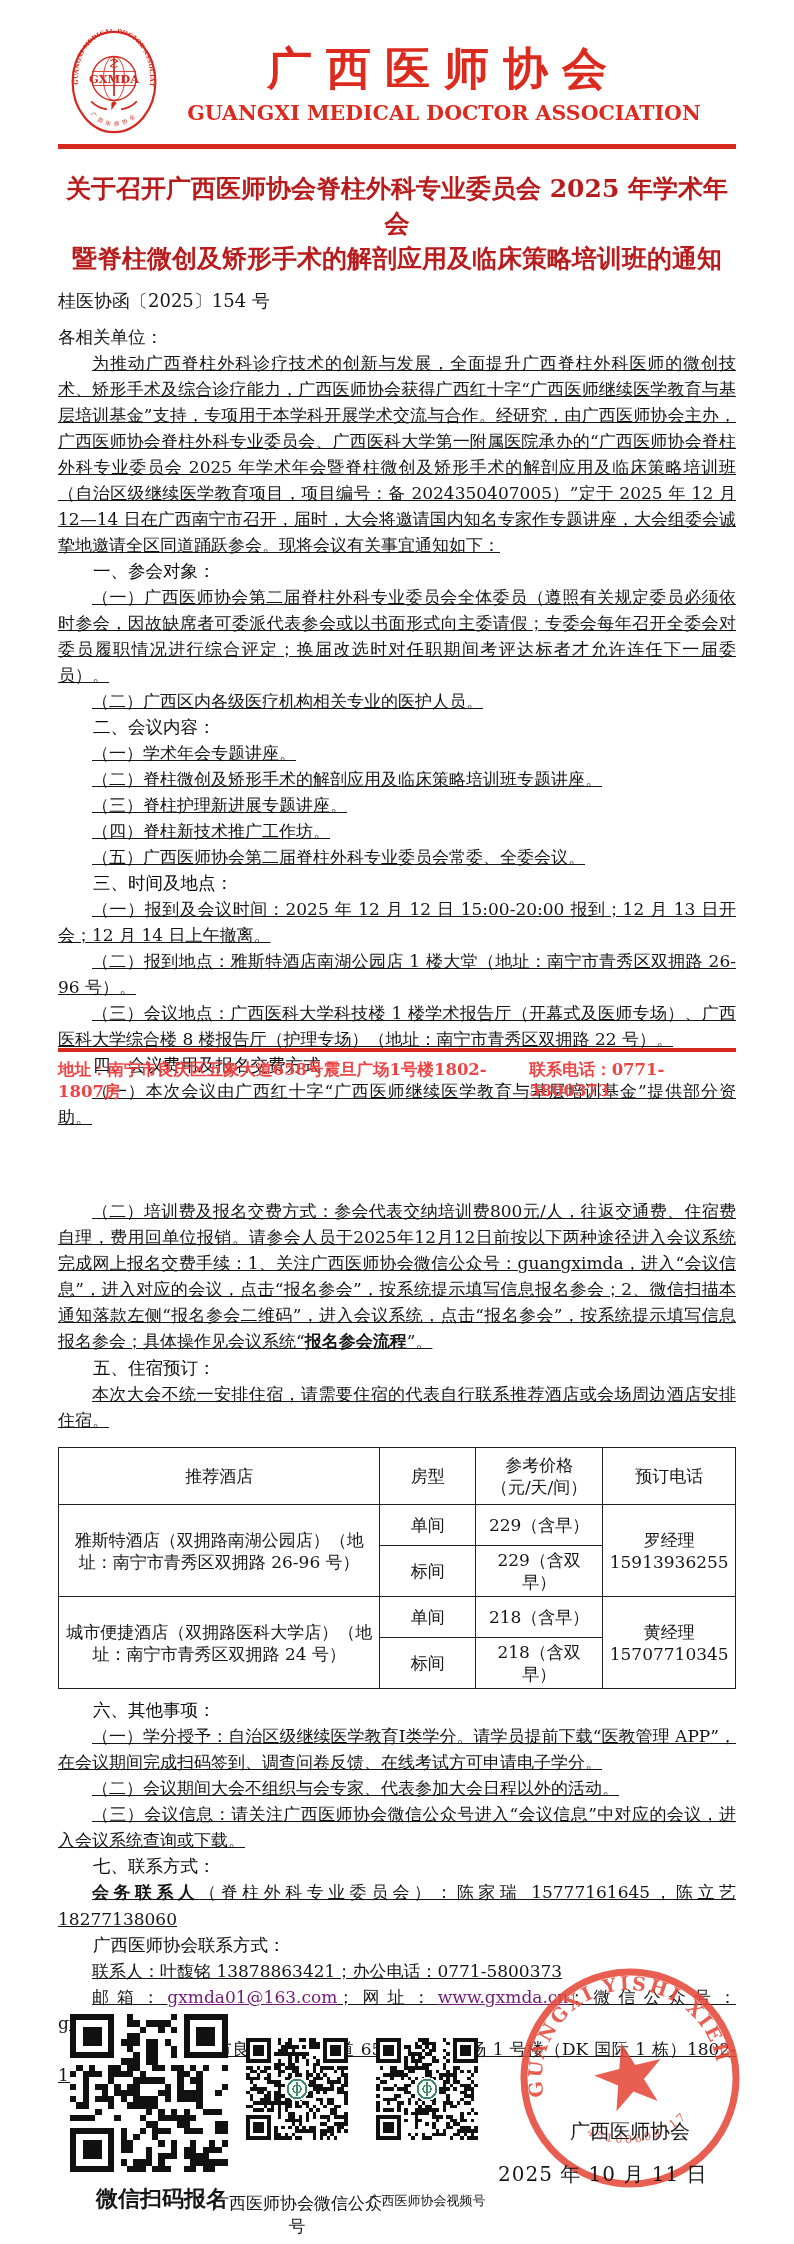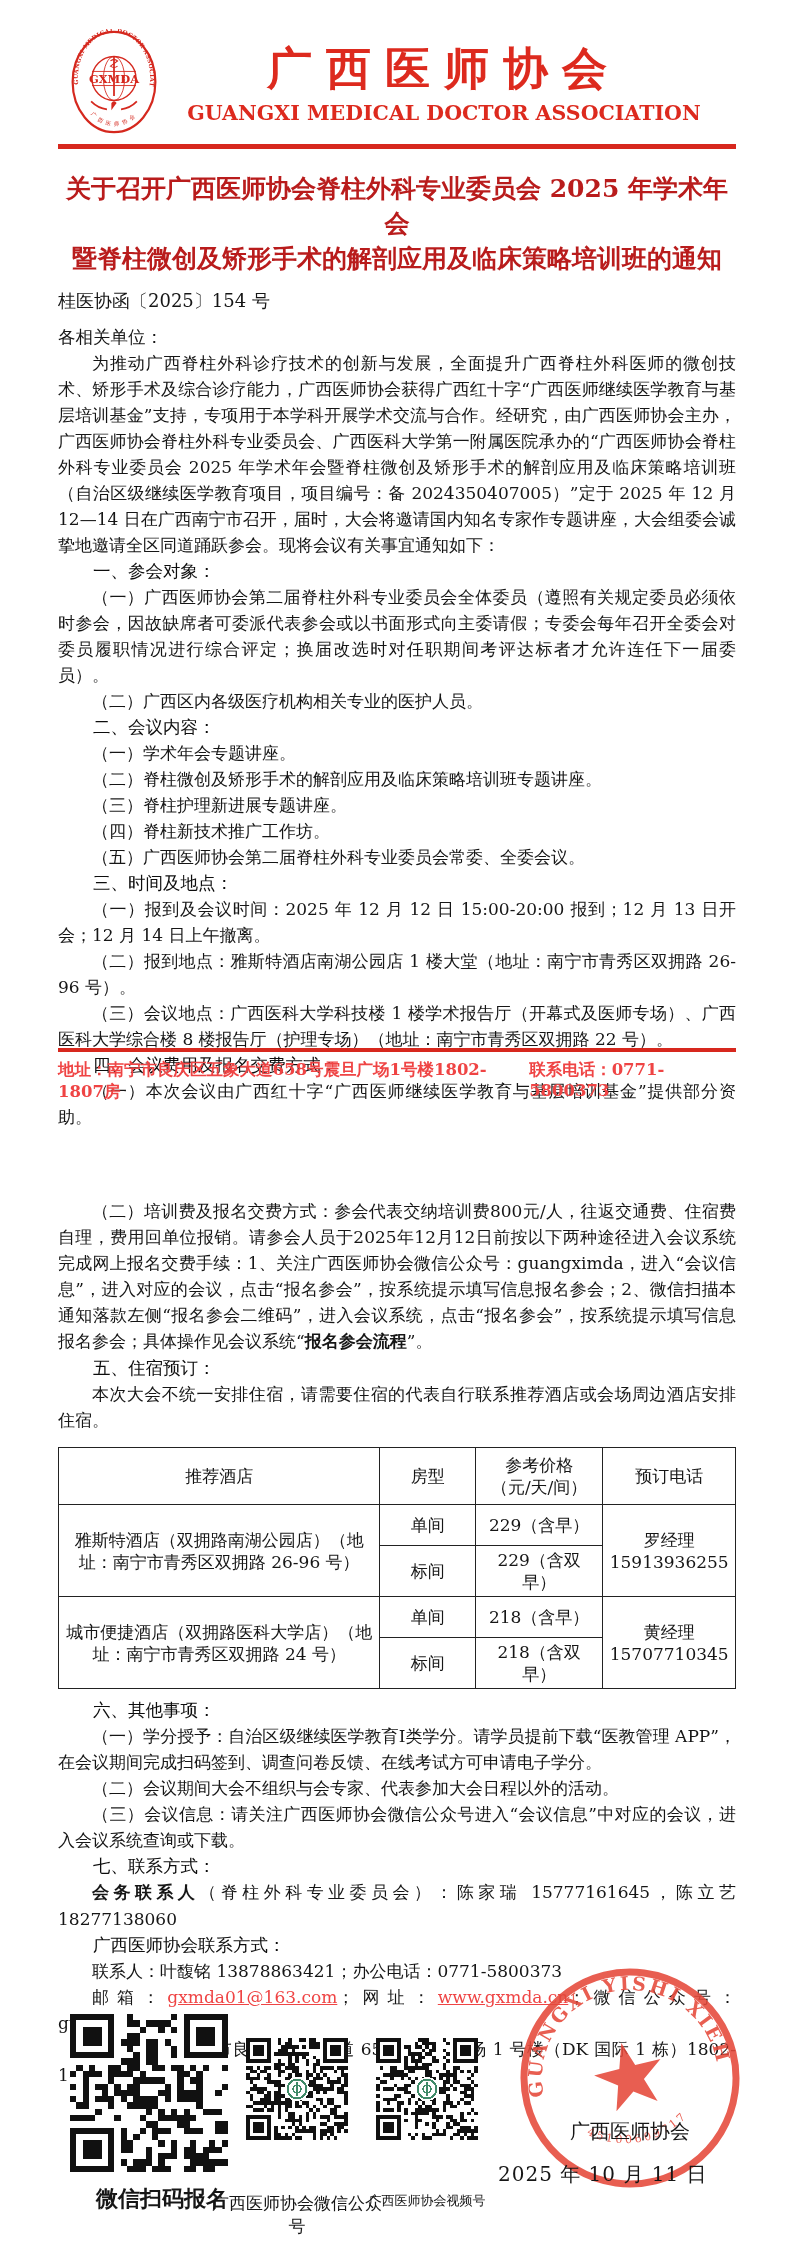--- a/index.html
+++ b/index.html
@@ -8,25 +8,25 @@
   .p1{position:absolute;top:0;left:58px;width:678px;}
   .letterhead{display:flex;align-items:center;margin-top:30px;height:104px;}
   .logo-svg{width:88px;height:106px;flex:0 0 auto;margin-left:12px;}
   .org{flex:1;text-align:center;padding-right:6px;}
   .org-cn{font-size:45px;font-weight:bold;color:#dd2a1e;letter-spacing:14px;white-space:nowrap;}
   .org-en{font-size:20.5px;font-weight:bold;color:#dd2a1e;margin-top:2px;white-space:nowrap;}
   .redline{height:5px;background:#d7281e;margin-top:10px;}
   .title{margin-top:22px;text-align:center;font-size:25px;font-weight:bold;line-height:35px;color:#b91c1c;}
   .docnum{margin-top:13px;text-align:left;font-size:18px;line-height:24px;}
   .salutation{margin-top:11px;font-size:17.5px;line-height:26px;font-family:Liberation Serif, serif;}
-  .para{margin:0;font-size:17px;line-height:26px;text-align:justify;text-indent:2em;}
+  .para{margin:0;font-size:17px;line-height:26px;text-align:justify;text-indent:2em;text-decoration:underline;}
   .head{margin:0;font-size:17.5px;line-height:26px;font-weight:normal;text-indent:2em;
         font-family:"Liberation Sans","DejaVu Sans",sans-serif;color:#0d0d0d;}
   b{font-family:"Liberation Sans","DejaVu Sans",sans-serif;}
-  .lnk{color:#ef4444;text-decoration:underline;cursor:pointer;}
+  .lnk{color:#701a75;text-decoration:underline;cursor:pointer;}
   .p1-footer{position:absolute;top:1048px;left:58px;width:678px;}
   .footer-line{height:4px;background:#d7281e;}
   .footer-row{display:flex;margin-top:7px;color:#ef4444;
               font-size:16.5px;font-weight:bold;}
   .p2{position:absolute;top:1198px;left:58px;width:678px;}
   table.hotel{width:100%;border-collapse:collapse;table-layout:fixed;margin-top:14px;}
   table.hotel th,table.hotel td{border:1.6px solid #222;text-align:center;font-weight:normal;
         font-size:17px;line-height:22px;padding:3px 6px;}
   table.hotel th{height:50px;}
   table.hotel td{height:34px;}

